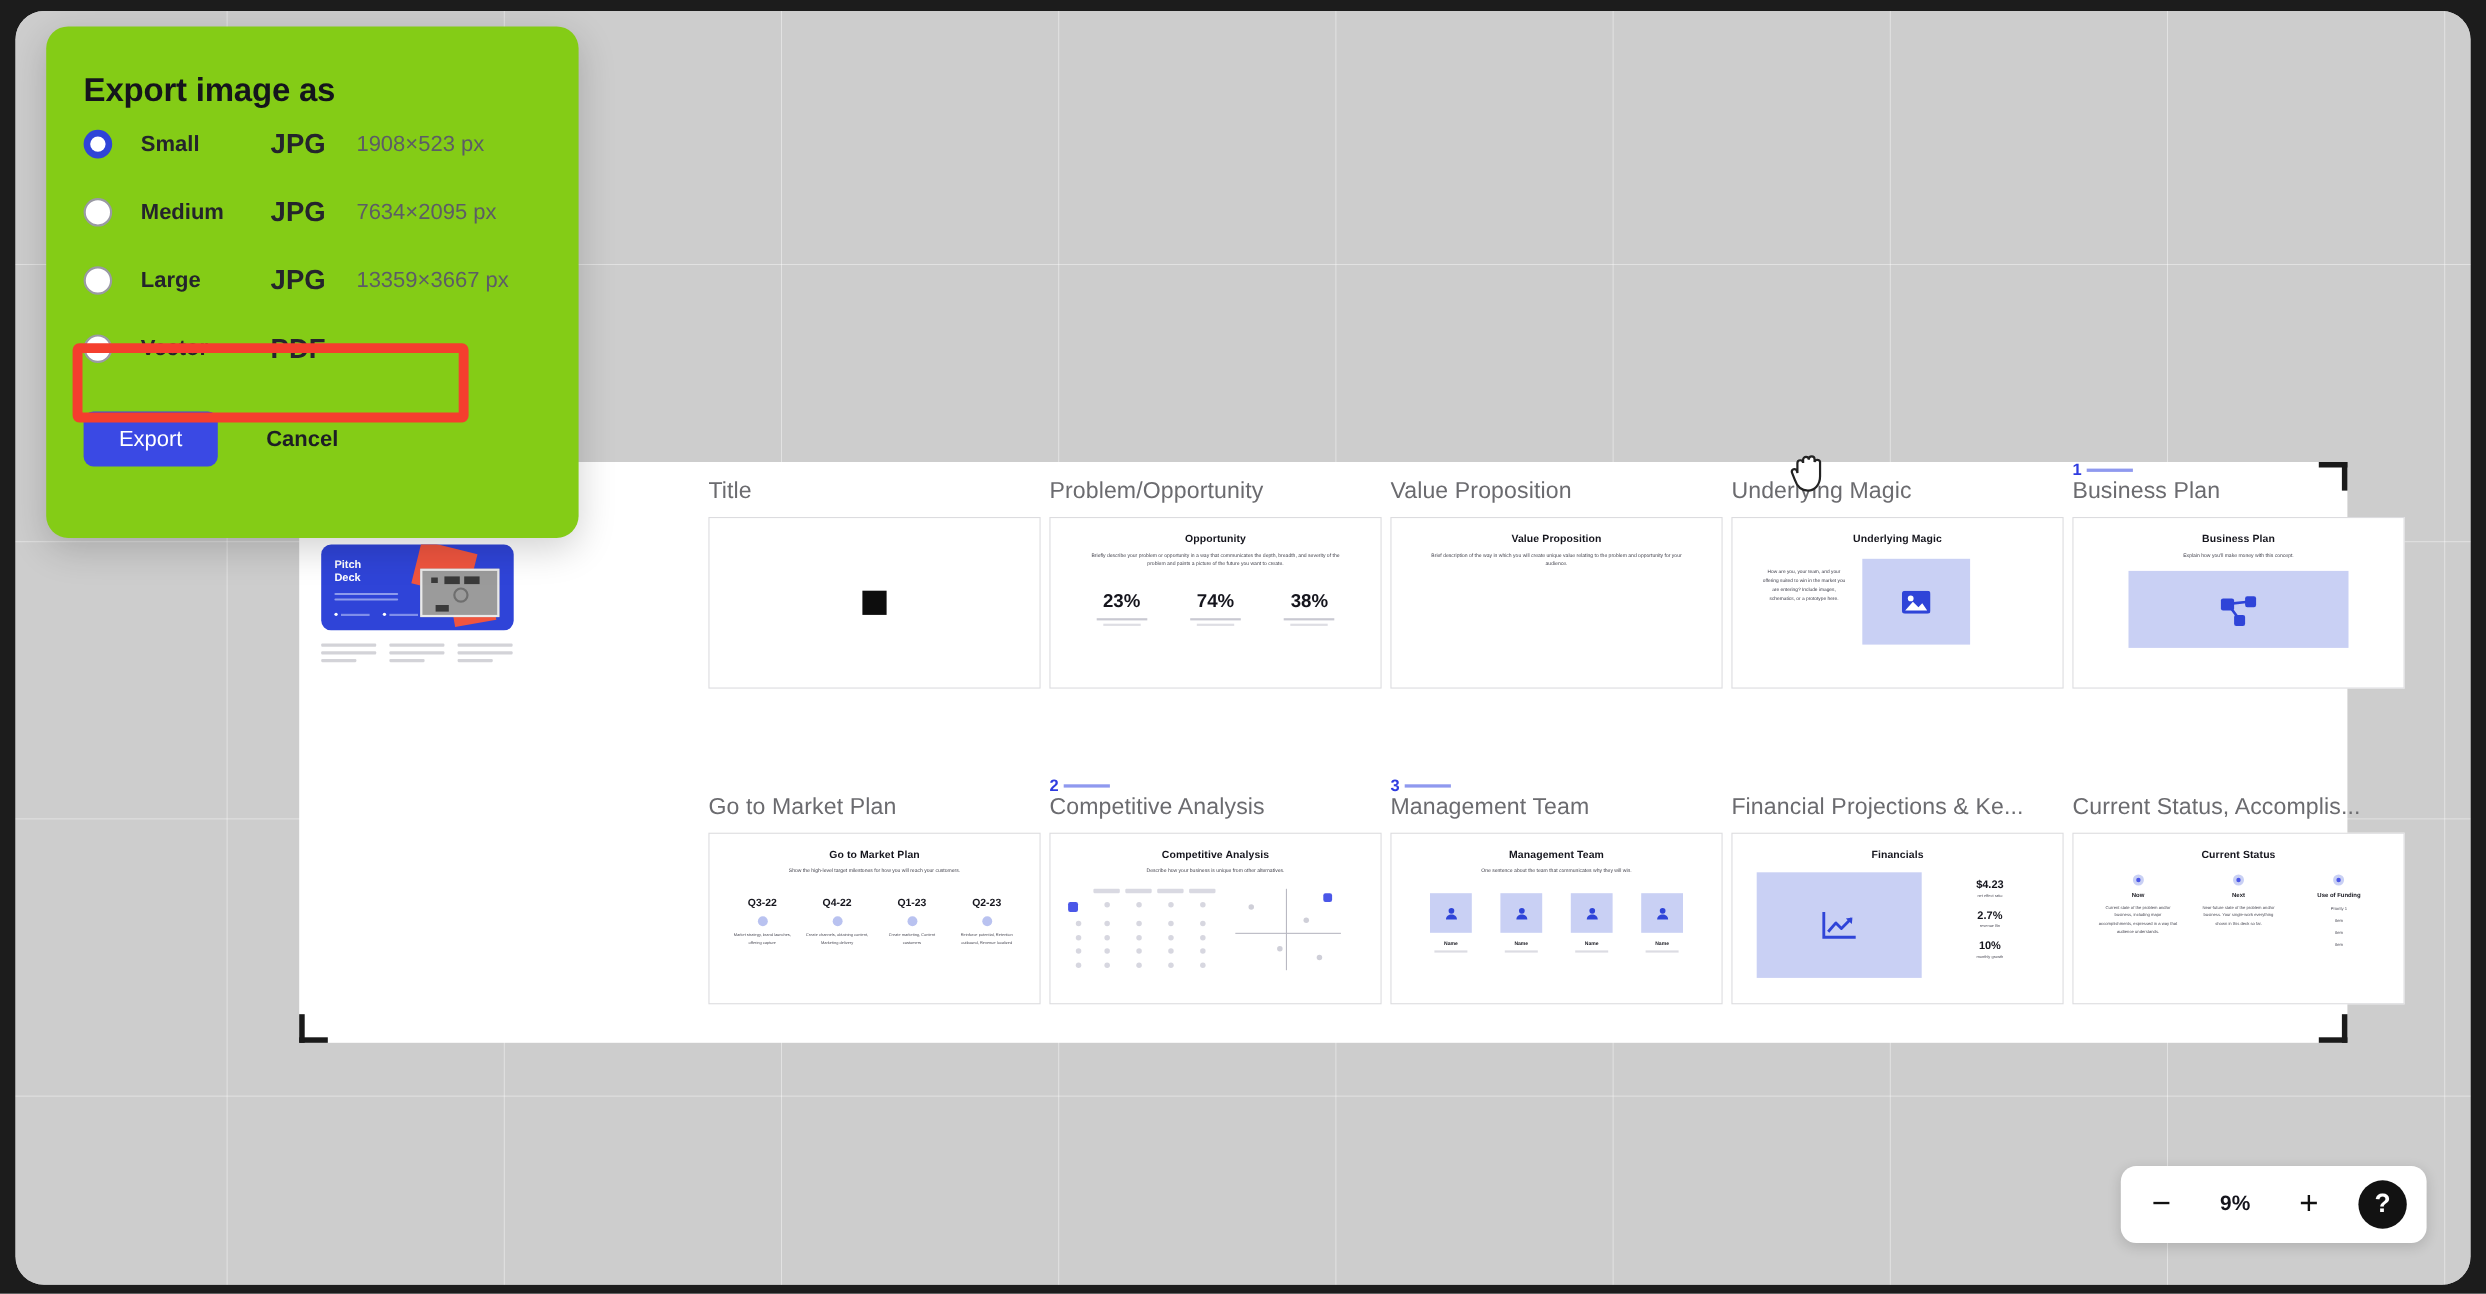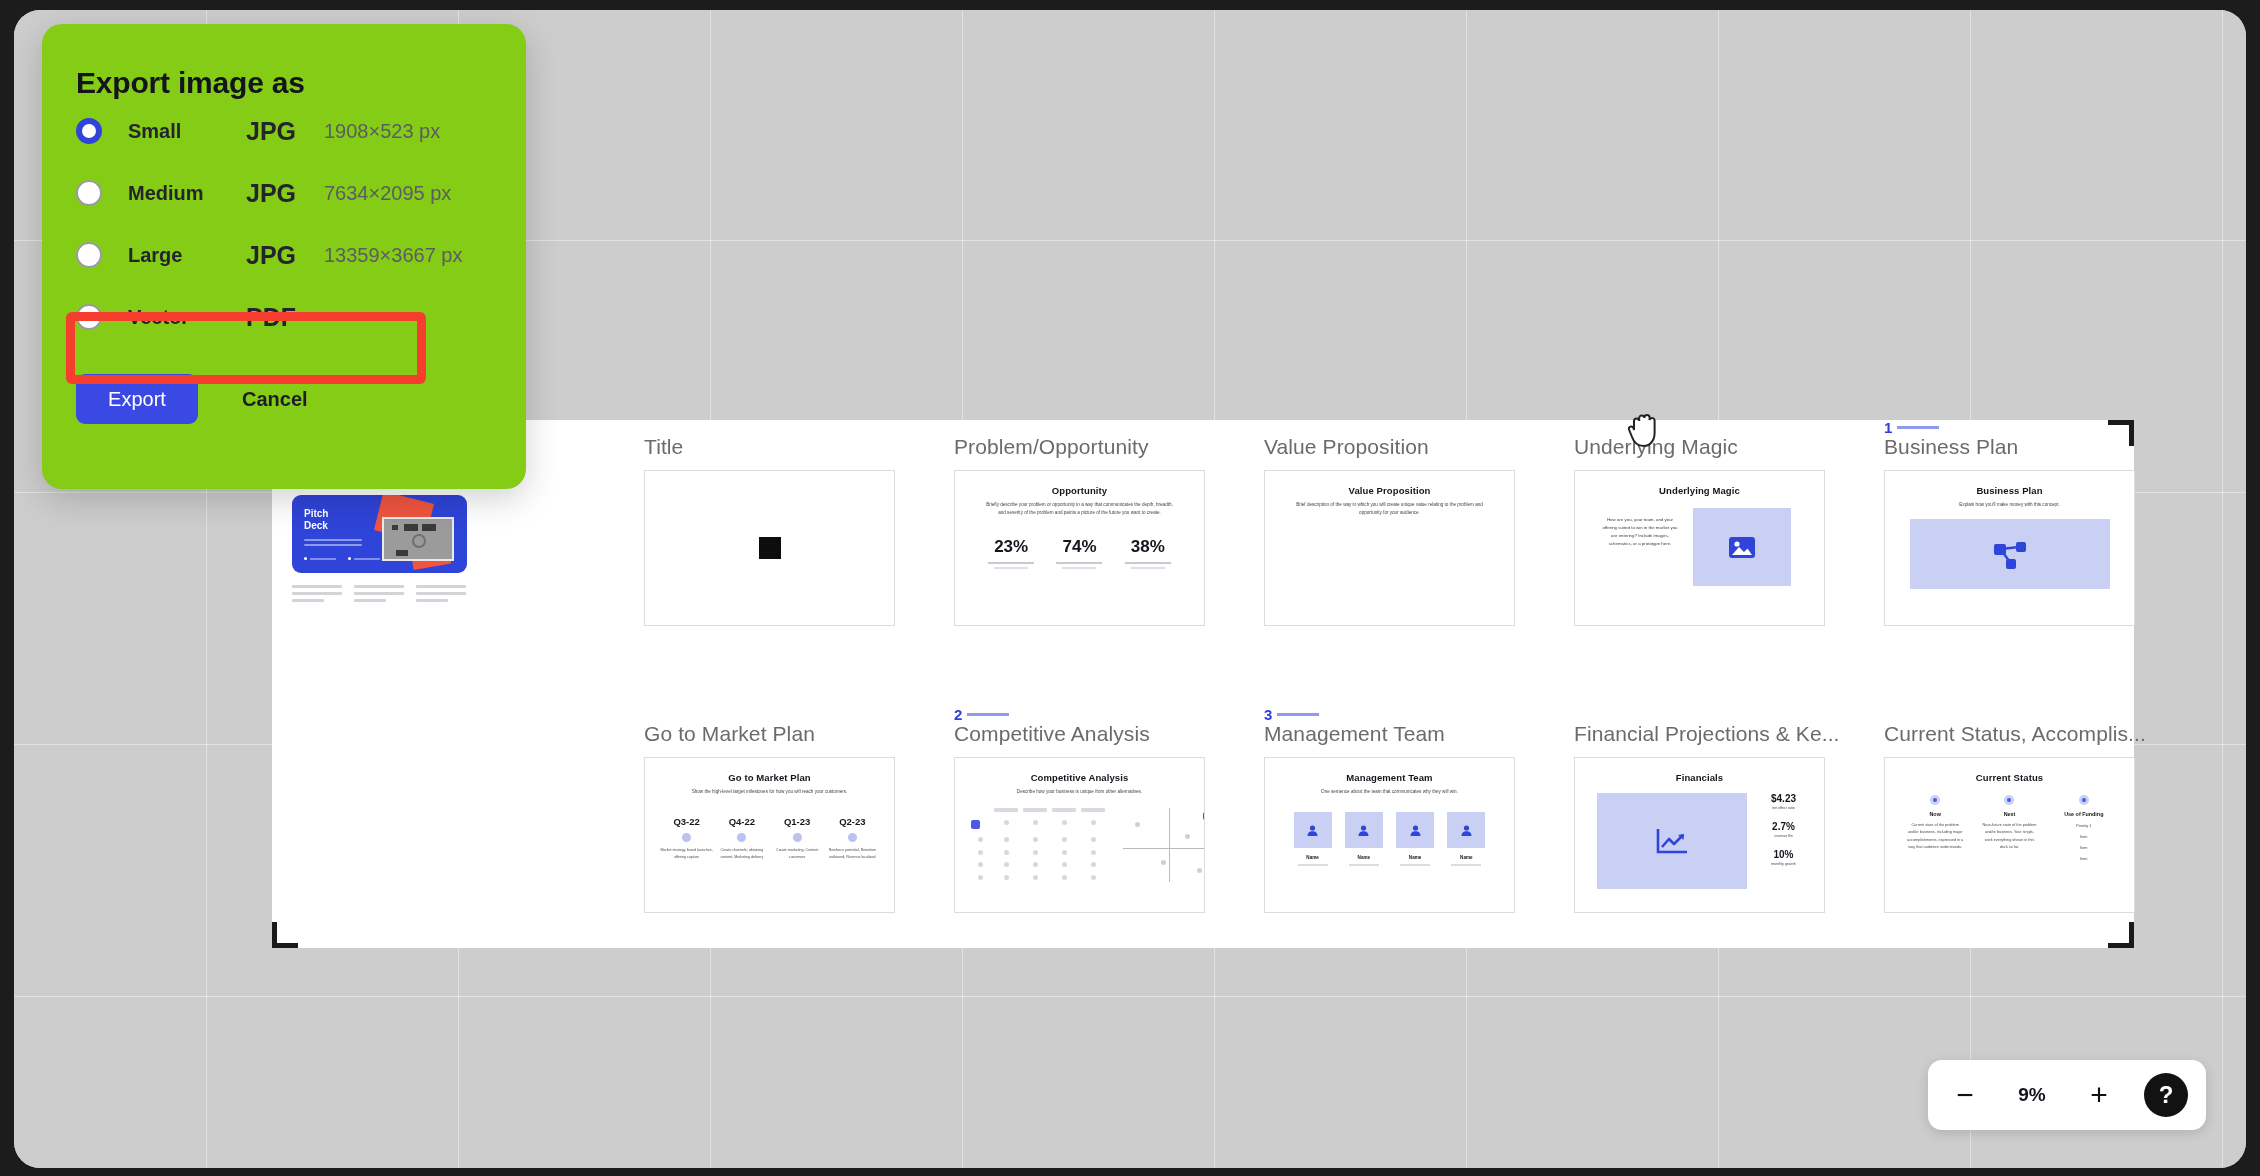--- a/index.html
+++ b/index.html
@@ -85,21 +85,21 @@
     font-weight: 600;
   }
   .slide-num::after {
     content: "";
     position: absolute;
     left: 13px; top: 7px;
     width: 42px; height: 3px;
     background: #8f99ef;
   }
   .slide-card {
-    width: 251px; height: 156px;
+    width: 302px; height: 156px;
     border: 1px solid #dcdcdf;
     background: #fff;
     position: relative;
     overflow: hidden;
   }
   .card-title {
     text-align: center;
     font-size: 9.5px;
     font-weight: 700;
     color: #14141c;
@@ -153,21 +153,21 @@
   .ca-quad .pt.blue { background:#4b57e8; }
 
   
   .mt-row { display:flex; justify-content: space-around; margin-top: 16px; padding: 0 22px; }
   .mt-col { text-align:center; width: 44px; }
   .mt-av { width: 38px; height: 36px; background:#c9d0f4; display:flex;align-items:center;justify-content:center; margin: 0 auto; }
   .mt-name { font-size: 4.6px; font-weight:700; color:#16161e; margin-top:7px; }
   .mt-bar { width: 30px;height:2px;background:#dcdce3;margin:4px auto 0;}
 
   
-  .fin-row { display:flex; gap: 18px; padding: 10px 22px 0; align-items: flex-start; }
+  .fin-row { display:flex; gap: 18px; padding: 10px 22px 0; align-items: center; }
   .fin-img { width: 150px; height: 96px; }
   .fin-metrics { flex:1; }
   .fin-m { margin-bottom: 11px; text-align:center; }
   .fin-m .v { font-size: 10px; font-weight: 800; color:#14141c; }
   .fin-m .l { font-size: 3.6px; color:#4a4a55; margin-top:2px; }
 
   
   .cs-row { display:flex; margin-top: 12px; padding: 0 16px; gap: 6px; }
   .cs-col { flex:1; text-align:center; }
   .cs-dot { width:10px;height:10px;border-radius:50%;background:#c9d0f4;margin:0 auto 6px; position:relative;}

